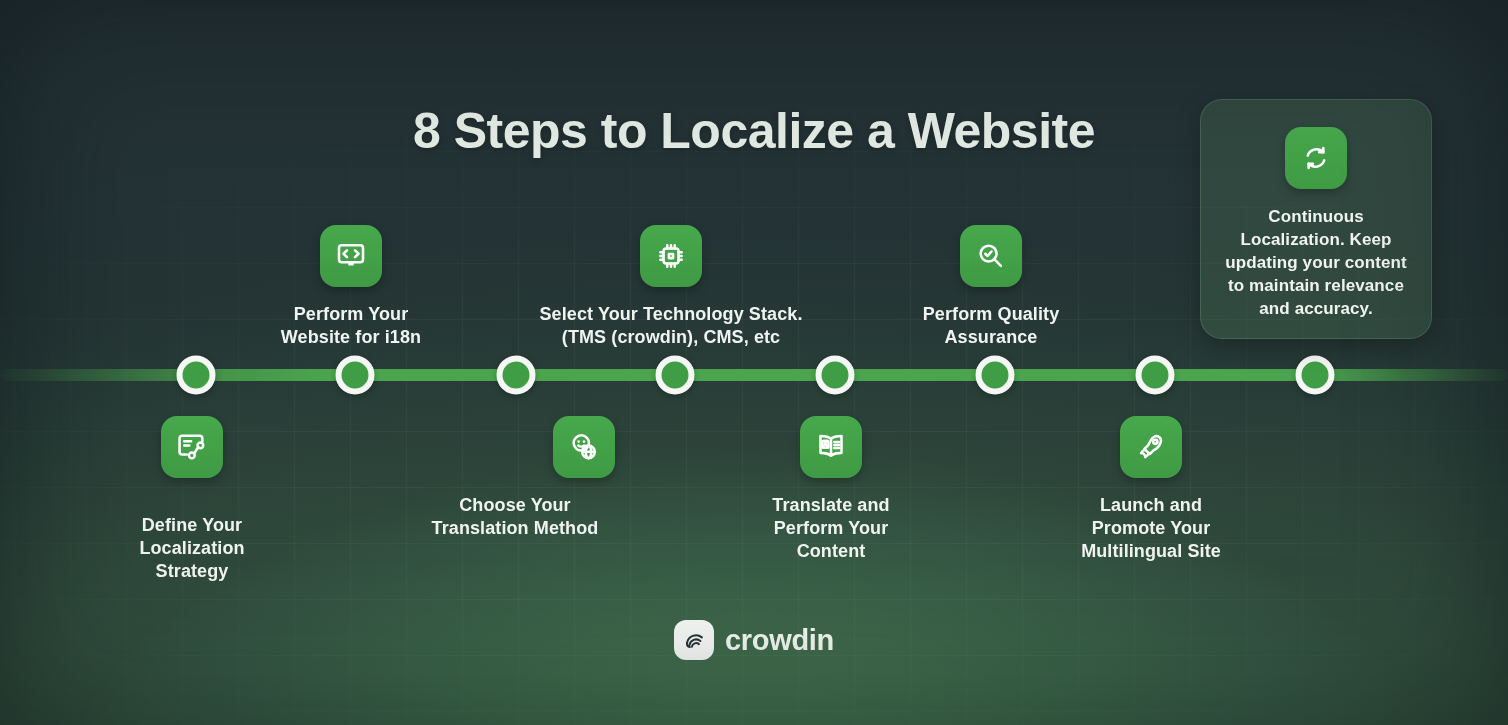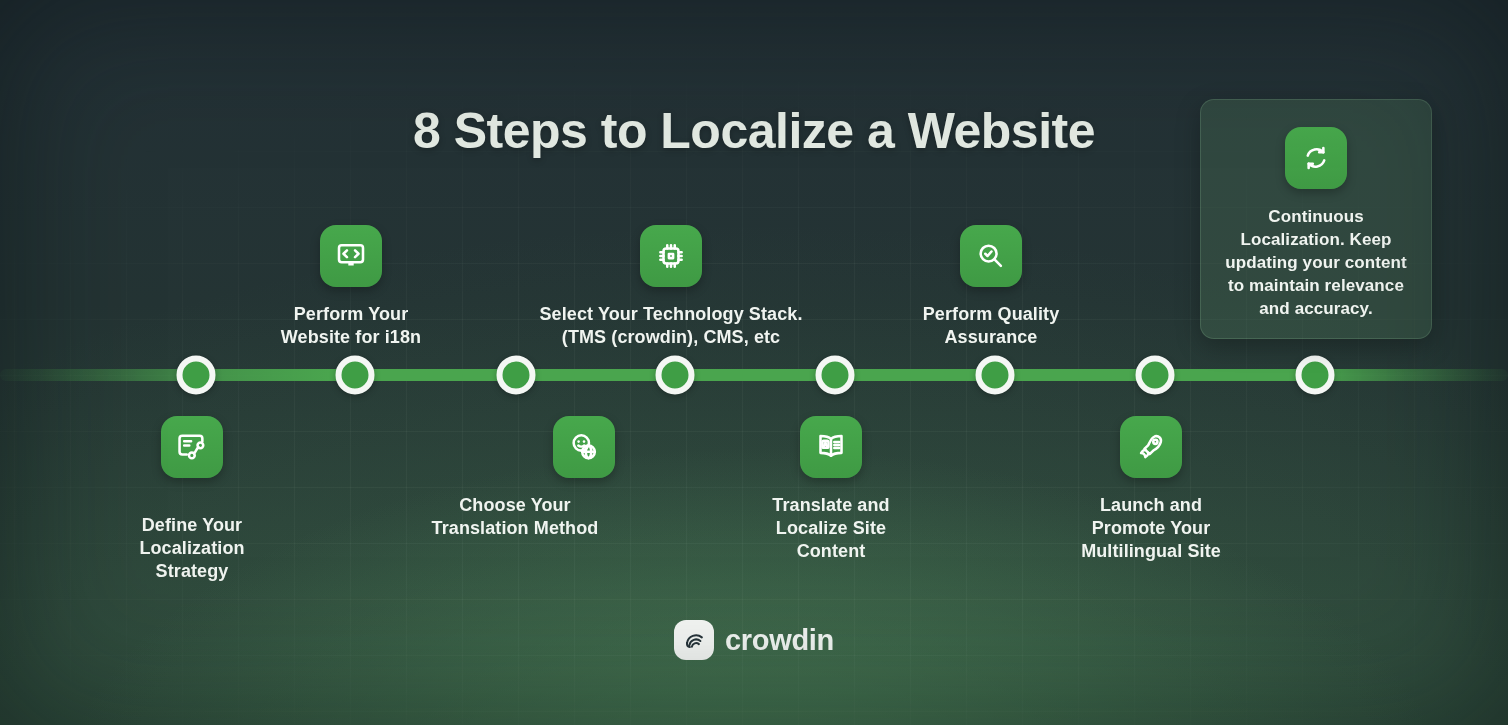--- a/index.html
+++ b/index.html
@@ -57,21 +57,21 @@
   .s1{left:192px;top:416px;transform:translateX(-50%);gap:20px;} .s1 .label{width:160px;}
   .s2{left:351px;top:225px;transform:translateX(-50%);} .s2 .label{width:172px;}
   .s3{left:515px;top:416px;transform:translateX(-50%);align-items:flex-end;} .s3 .label{width:200px;}
   .s4{left:671px;top:225px;transform:translateX(-50%);} .s4 .label{width:292px;}
   .s5{left:831px;top:416px;transform:translateX(-50%);} .s5 .label{width:152px;}
   .s6{left:991px;top:225px;transform:translateX(-50%);} .s6 .label{width:200px;}
   .s7{left:1151px;top:416px;transform:translateX(-50%);} .s7 .label{width:152px;}
   
   .card{
     position:absolute;left:1200px;top:99px;width:230px;height:238px;
-    border-radius:14px;background:rgba(96,152,106,0.22);
+    border-radius:22px;background:rgba(96,152,106,0.22);
     border:1px solid rgba(160,215,170,0.18);
     display:flex;flex-direction:column;align-items:center;
     box-shadow:0 8px 24px rgba(0,0,0,0.25);
   }
   .card .tile{margin-top:27px;}
   .card .label{width:186px;font-size:17px;line-height:23px;margin-top:16px;}
   
   .brand{
     position:absolute;left:0;top:620px;width:100%;
     display:flex;align-items:center;justify-content:center;gap:11px;
@@ -157,21 +157,21 @@
   <div class="step s5">
     <div class="tile">
       <svg viewBox="0 0 24 24">
         <path class="st" d="M12 6.6C10.5 5.2 8.2 4.7 5 4.7v11.2c3.2 0 5.5.5 7 1.9 1.5-1.4 3.8-1.9 7-1.9V4.7c-3.2 0-5.5.5-7 1.9z"></path>
         <path class="st" d="M12 6.6v11.2"></path>
         <rect class="st" x="6.3" y="7.9" width="4" height="4.6" rx="0.9"></rect>
         <path class="st" d="M7.3 11.4 8.3 8.9l1 2.5M7.6 10.6h1.4"></path>
         <path class="st" d="M14.2 8.6h3.3M14.2 10.6h3.3M14.2 12.6h3.3"></path>
       </svg>
     </div>
-    <div class="label">Translate and Localize Site Content</div>
+    <div class="label">Translate and Perform Your Content</div>
   </div>
 
   <div class="step s6 above">
     <div class="tile">
       <svg viewBox="0 0 24 24">
         <circle class="st" cx="10.4" cy="10.4" r="5.3"></circle>
         <path class="st" d="M14.3 14.3 18.6 18.6"></path>
         <path class="st" d="M8.2 10.5l1.5 1.5 2.6-3"></path>
       </svg>
     </div>

